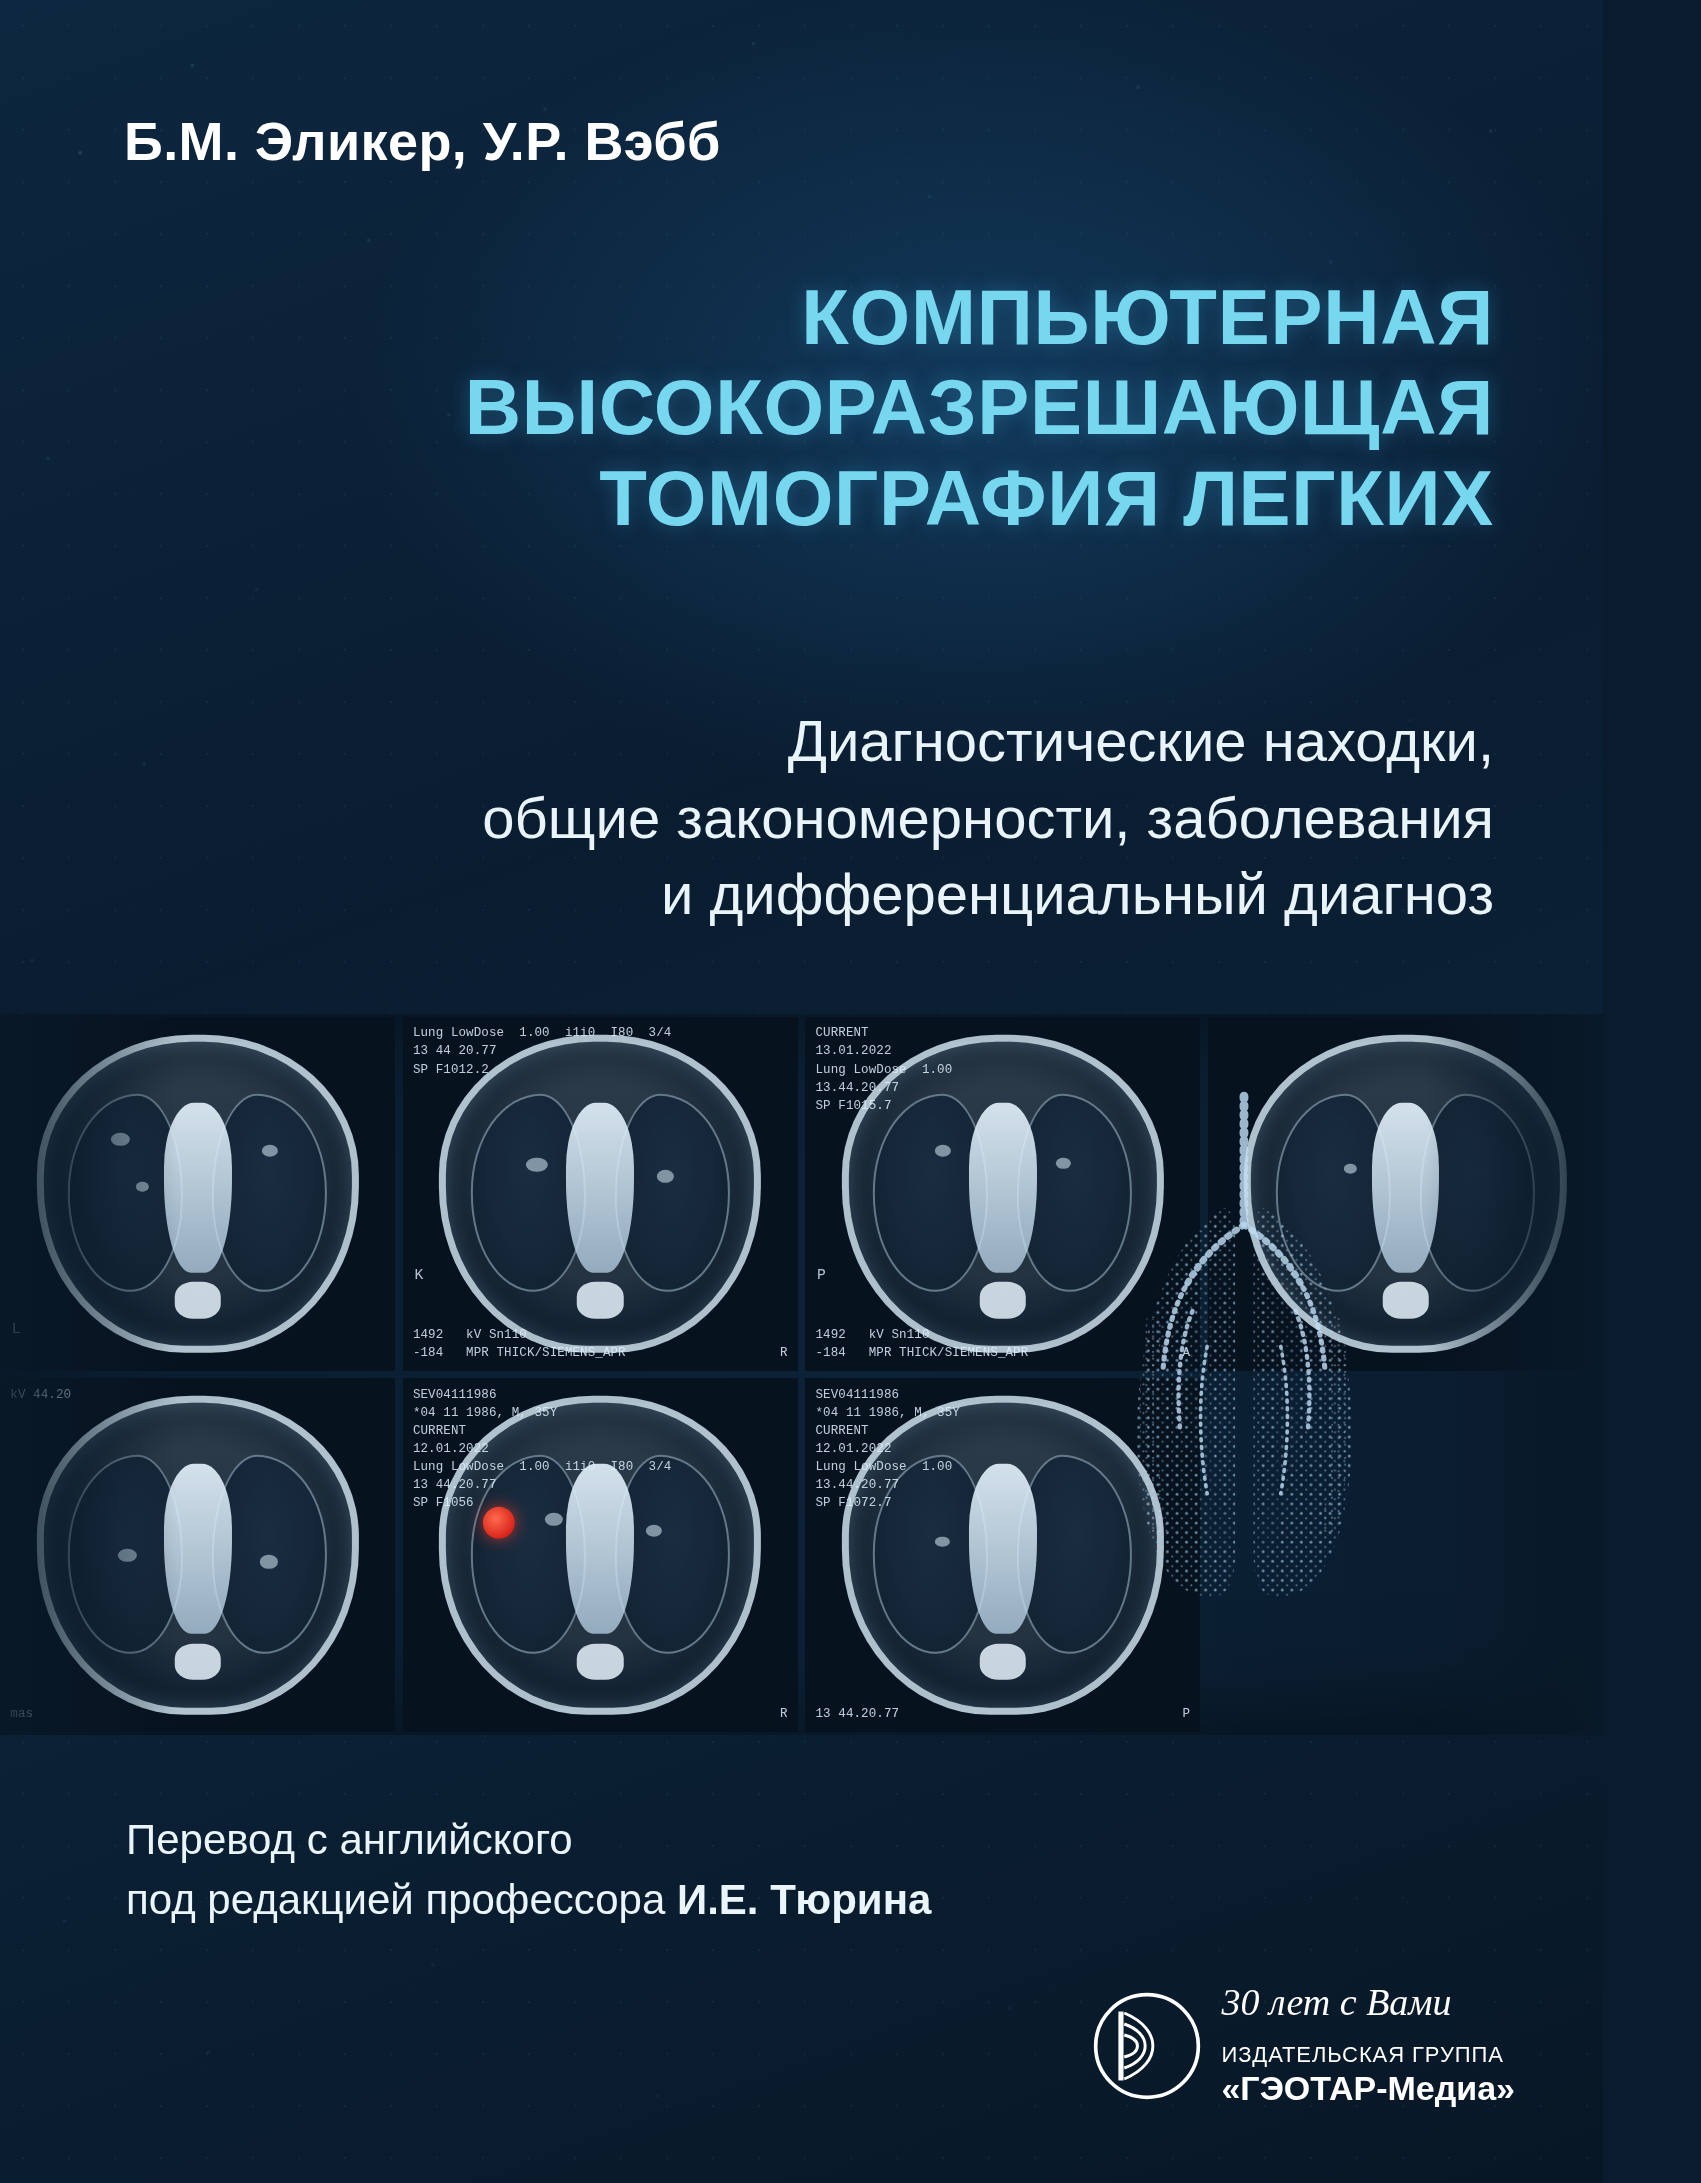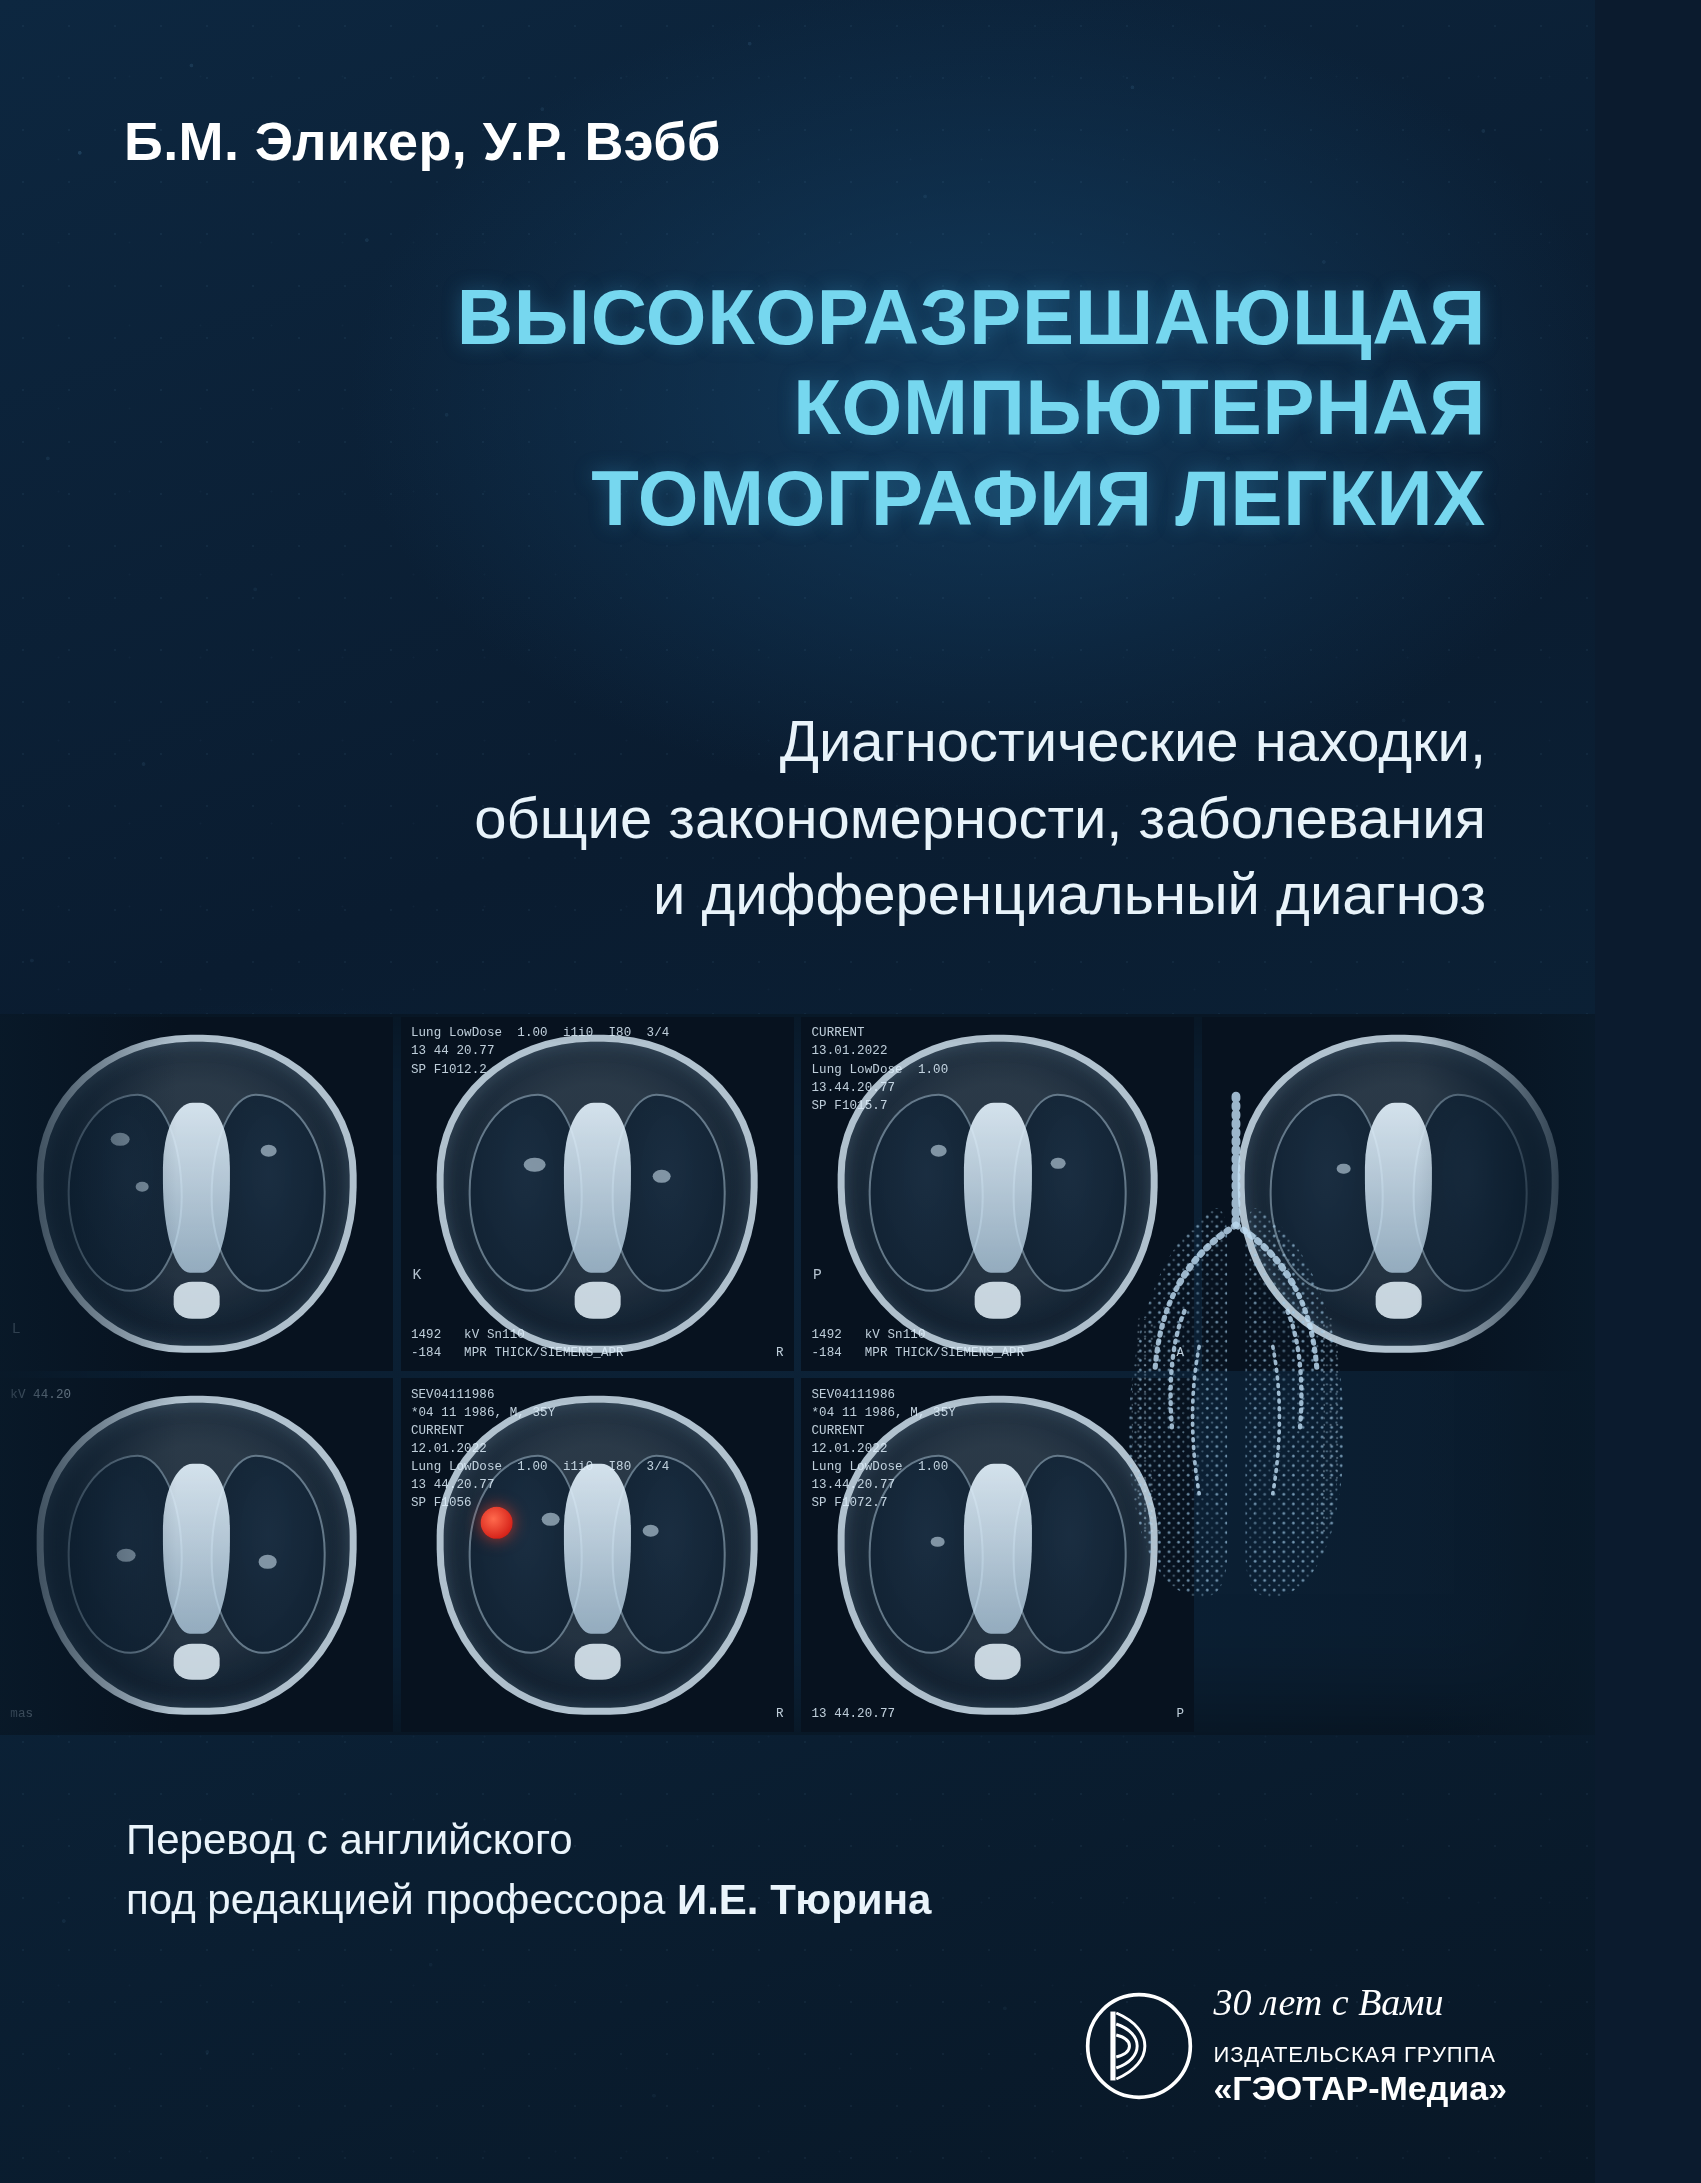--- a/index.html
+++ b/index.html
@@ -12,20 +12,21 @@
   }
   .cover {
     position: relative;
     width: 1595px;
     height: 2183px;
     overflow: hidden;
     background:
       radial-gradient(ellipse 1030px 662px at 62% 18%, #123a5c 0%, rgba(18,58,92,0) 62%),
       radial-gradient(ellipse 883px 589px at 18% 62%, #0e2c48 0%, rgba(14,44,72,0) 60%),
       linear-gradient(160deg, #0d2740 0%, #0a1c30 38%, #0b2136 62%, #081726 100%);
+    padding-left: 8px;
   }
 
   
   .speckles {
     position: absolute;
     inset: 0;
     opacity: .55;
     background-image:
       radial-gradient(circle at 5% 7%, rgba(120,190,235,.30) 0 1.5px, transparent 2.2px),
       radial-gradient(circle at 12% 3%, rgba(120,190,235,.22) 0 1.5px, transparent 2.2px),
@@ -271,22 +272,22 @@
 <body>
 
 <div class="cover">
 
   <div class="speckles"></div>
   <div class="speckles fine"></div>
 
   <div class="authors">Б.М. Эликер, У.Р. Вэбб</div>
 
   <div class="title-block">
+    <span class="line">КОМПЬЮТЕРНАЯ</span>
     <span class="line">ВЫСОКОРАЗРЕШАЮЩАЯ</span>
-    <span class="line">КОМПЬЮТЕРНАЯ</span>
     <span class="line">ТОМОГРАФИЯ ЛЕГКИХ</span>
   </div>
 
   <div class="subtitle-block">
     <span class="line">Диагностические находки,</span>
     <span class="line">общие закономерности, заболевания</span>
     <span class="line">и дифференциальный диагноз</span>
   </div>
 
   <div class="ct-strip">

